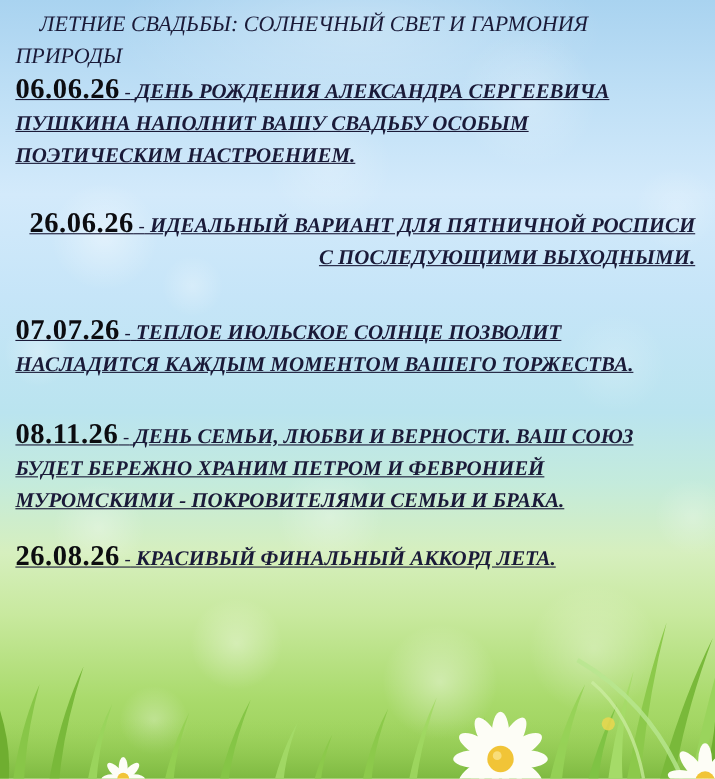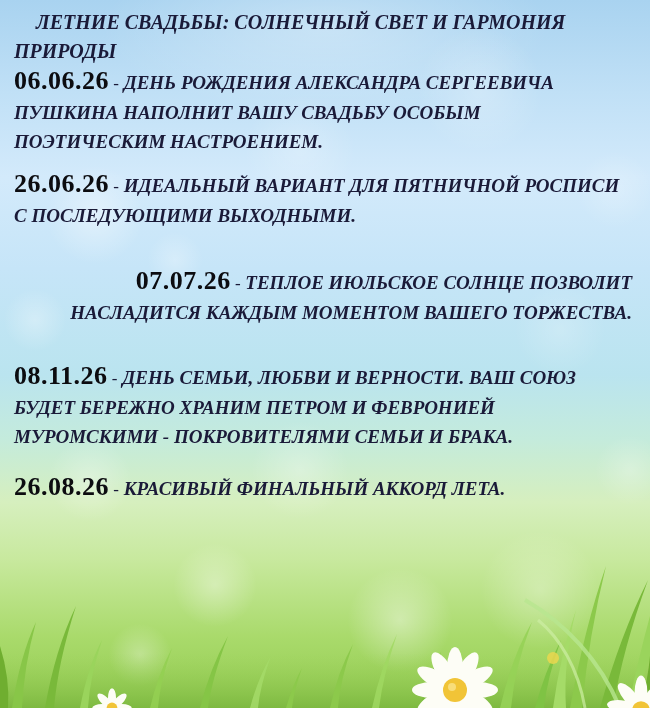--- a/index.html
+++ b/index.html
@@ -42,33 +42,33 @@
       radial-gradient(circle 45px at 140px 655px, rgba(255,255,255,.30), rgba(255,255,255,0) 70%),
       radial-gradient(ellipse 320px 120px at 50% 4%, rgba(255,255,255,.30), rgba(255,255,255,0) 70%);
   }
   .grass-svg{position:absolute;left:0;bottom:0;z-index:2;display:block;}
   
   .content{
     position:absolute;top:8px;left:14px;width:618px;z-index:3;
     color:var(--text-navy);
   }
   .title{
-    font-size:20px;font-weight:bold;font-style:italic;
+    font-size:20px;font-weight:normal;font-style:italic;
     line-height:29px;text-indent:22px;margin:0;
     color:var(--text-navy);
   }
-  .entry{margin:0;font-size:19px;font-weight:bold;font-style:italic;line-height:29px;}
+  .entry{margin:0;font-size:19px;font-weight:bold;font-style:italic;line-height:29px;text-decoration:underline;}
   .entry .date{
     font-style:normal;font-size:26px;font-weight:bold;
     color:var(--text-black);letter-spacing:.5px;
   }
   .entry .sep{font-style:normal;font-weight:normal;font-size:17px;}
   .entry:nth-of-type(1){margin-top:0;}
-  .entry:nth-of-type(2){margin-top:13px;}
-  .entry:nth-of-type(3){margin-top:36px;text-align:right;}
+  .entry:nth-of-type(2){margin-top:32px;text-align:right;}
+  .entry:nth-of-type(3){margin-top:36px;}
   .entry:nth-of-type(4){margin-top:34px;}
   .entry:nth-of-type(5){margin-top:21px;}
   .entry:nth-of-type(6){margin-top:29px;}
   .entry:nth-of-type(7){margin-top:32px;}
 </style>
 </head>
 <body>
 
 <div class="bg"></div>
 <div class="bokeh"></div>

